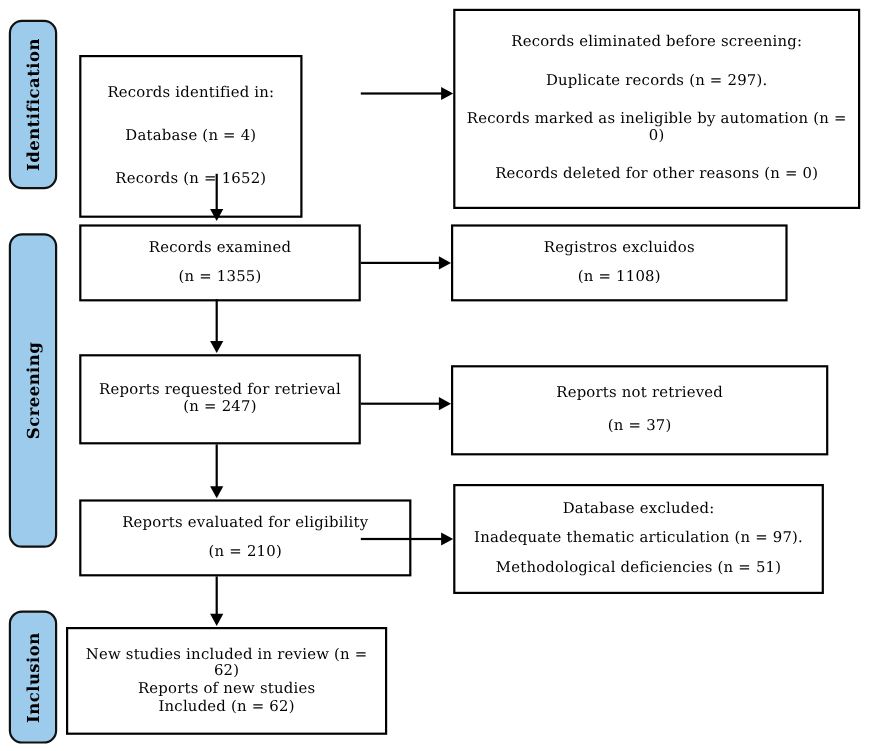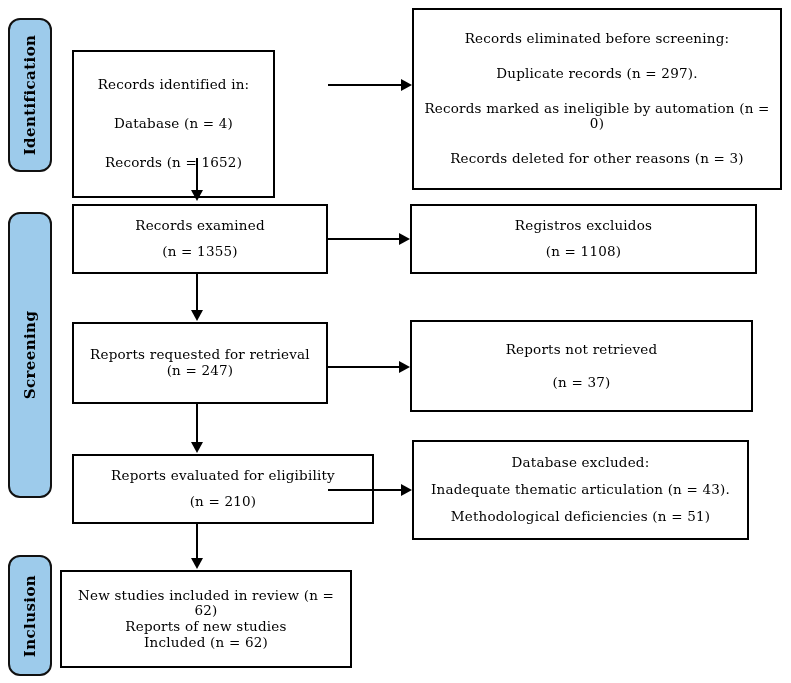--- a/index.html
+++ b/index.html
@@ -72,36 +72,36 @@
   <div class="fbox" style="left:60px;top:570px;width:292px;height:98px;justify-content:center;">
     <div class="bline">New studies included in review (n = 62)</div>
     <div class="bline">Reports of new studies</div>
     <div class="bline">Included (n = 62)</div>
   </div>
 
   <div class="fbox" style="left:412px;top:8px;width:370px;height:182px;">
     <div class="bline">Records eliminated before screening:</div>
     <div class="bline">Duplicate records (n = 297).</div>
     <div class="bline">Records marked as ineligible by automation (n = 0)</div>
-    <div class="bline">Records deleted for other reasons (n = 3)</div>
+    <div class="bline">Records deleted for other reasons (n = 0)</div>
   </div>
 
-  <div class="fbox" style="left:410px;top:204px;width:347px;height:70px;">
+  <div class="fbox" style="left:410px;top:204px;width:306px;height:70px;">
     <div class="bline">Registros excluidos</div>
     <div class="bline">(n = 1108)</div>
   </div>
 
-  <div class="fbox" style="left:410px;top:320px;width:343px;height:92px;">
+  <div class="fbox" style="left:410px;top:332px;width:343px;height:82px;">
     <div class="bline">Reports not retrieved</div>
     <div class="bline">(n = 37)</div>
   </div>
 
   <div class="fbox" style="left:412px;top:440px;width:337px;height:100px;">
     <div class="bline">Database excluded:</div>
-    <div class="bline">Inadequate thematic articulation (n = 43).</div>
+    <div class="bline">Inadequate thematic articulation (n = 97).</div>
     <div class="bline">Methodological deficiencies (n = 51)</div>
   </div>
 
   <div class="varrow" style="left:196px;top:158px;height:33px;"></div>
   <div class="varrow" style="left:196px;top:272px;height:39px;"></div>
   <div class="varrow" style="left:196px;top:404px;height:39px;"></div>
   <div class="varrow" style="left:196px;top:524px;height:35px;"></div>
 
   <div class="harrow" style="left:328px;top:84px;width:74px;"></div>
   <div class="harrow" style="left:328px;top:238px;width:72px;"></div>

